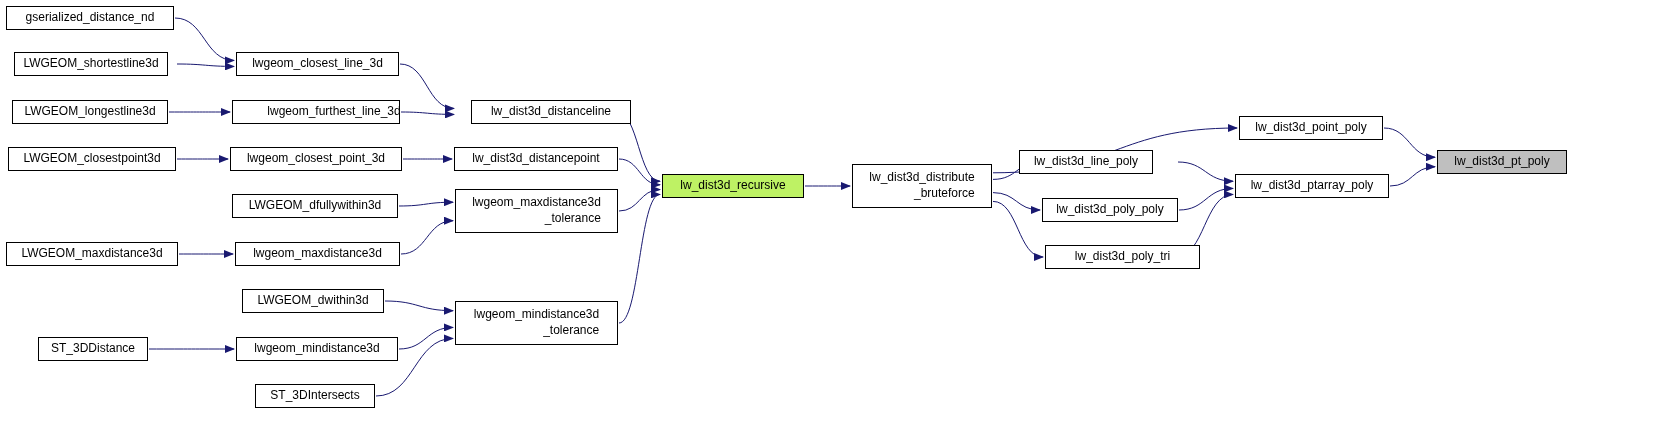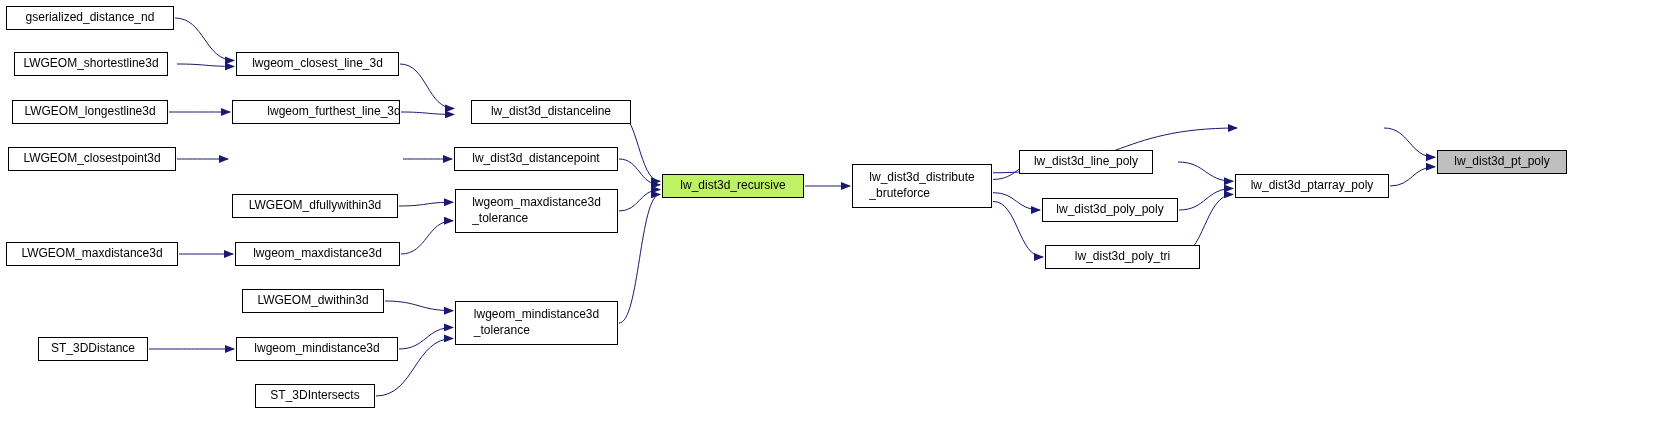--- a/index.html
+++ b/index.html
@@ -6,21 +6,21 @@
   html, body { margin: 0; padding: 0; background: #ffffff; }
   body { font-family: "Liberation Sans", "DejaVu Sans", sans-serif; }
   #diagram { position: relative; overflow: hidden; }
   #edge-layer { position: absolute; left: 0; top: 0; z-index: 1; }
   .node {
     position: absolute;
     z-index: 2;
     display: flex;
     align-items: center;
     justify-content: center;
-    text-align: left;
+    text-align: right;
     white-space: pre-line;
     font-size: 12px;
     line-height: 1.3;
     border: 1px solid #000;
     background: #fff;
     cursor: pointer;
     user-select: none;
   }
   .node.highlight { cursor: default; font-weight: normal; }
 </style>
@@ -63,33 +63,35 @@
       <path d="M 1384 128 C 1409.5 128, 1409.5 157.2, 1435 157.2" fill="none" stroke="#191970" stroke-width="1" marker-end="url(#arrowhead)"></path>
       <path d="M 1390 186 C 1412.5 186, 1412.5 166.8, 1435 166.8" fill="none" stroke="#191970" stroke-width="1" marker-end="url(#arrowhead)"></path>
     </svg>
 <div class="node" style="left: 6px; top: 6px; width: 168px; height: 24px; border-color: rgb(0, 0, 0); color: rgb(0, 0, 0); background: rgb(255, 255, 255);">gserialized_distance_nd</div>
     <div class="node" style="left: 14px; top: 52px; width: 154px; height: 24px; border-color: rgb(0, 0, 0); color: rgb(0, 0, 0); background: rgb(255, 255, 255);">LWGEOM_shortestline3d</div>
     <div class="node" style="left: 236px; top: 52px; width: 163px; height: 24px; border-color: rgb(0, 0, 0); color: rgb(0, 0, 0); background: rgb(255, 255, 255);">lwgeom_closest_line_3d</div>
     <div class="node" style="left: 12px; top: 100px; width: 156px; height: 24px; border-color: rgb(0, 0, 0); color: rgb(0, 0, 0); background: rgb(255, 255, 255);">LWGEOM_longestline3d</div>
     <div class="node" style="left: 232px; top: 100px; width: 168px; height: 24px; border-color: rgb(0, 0, 0); color: rgb(0, 0, 0); background: rgb(255, 255, 255); padding-left: 36px;">lwgeom_furthest_line_3d</div>
     <div class="node" style="left: 456px; top: 100px; width: 160px; height: 24px; border-color: rgb(0, 0, 0); color: rgb(0, 0, 0); background: rgb(255, 255, 255); margin-left: 15px;">lw_dist3d_distanceline</div>
     <div class="node" style="left: 8px; top: 147px; width: 168px; height: 24px; border-color: rgb(0, 0, 0); color: rgb(0, 0, 0); background: rgb(255, 255, 255);">LWGEOM_closestpoint3d</div>
+    <div class="node" style="left: 230px; top: 147px; width: 172px; height: 24px; border-color: rgb(0, 0, 0); color: rgb(0, 0, 0); background: rgb(255, 255, 255);">lwgeom_closest_point_3d</div>
     <div class="node" style="left: 454px; top: 147px; width: 164px; height: 24px; border-color: rgb(0, 0, 0); color: rgb(0, 0, 0); background: rgb(255, 255, 255);">lw_dist3d_distancepoint</div>
     <div class="node" style="left: 232px; top: 194px; width: 166px; height: 24px; border-color: rgb(0, 0, 0); color: rgb(0, 0, 0); background: rgb(255, 255, 255);">LWGEOM_dfullywithin3d</div>
     <div class="node" style="left: 455px; top: 189px; width: 163px; height: 44px; border-color: rgb(0, 0, 0); color: rgb(0, 0, 0); background: rgb(255, 255, 255);">lwgeom_maxdistance3d
 _tolerance</div>
     <div class="node" style="left: 6px; top: 242px; width: 172px; height: 24px; border-color: rgb(0, 0, 0); color: rgb(0, 0, 0); background: rgb(255, 255, 255);">LWGEOM_maxdistance3d</div>
     <div class="node" style="left: 235px; top: 242px; width: 165px; height: 24px; border-color: rgb(0, 0, 0); color: rgb(0, 0, 0); background: rgb(255, 255, 255);">lwgeom_maxdistance3d</div>
     <div class="node" style="left: 242px; top: 289px; width: 142px; height: 24px; border-color: rgb(0, 0, 0); color: rgb(0, 0, 0); background: rgb(255, 255, 255);">LWGEOM_dwithin3d</div>
     <div class="node" style="left: 455px; top: 301px; width: 163px; height: 44px; border-color: rgb(0, 0, 0); color: rgb(0, 0, 0); background: rgb(255, 255, 255);">lwgeom_mindistance3d
 _tolerance</div>
     <div class="node" style="left: 38px; top: 337px; width: 110px; height: 24px; border-color: rgb(0, 0, 0); color: rgb(0, 0, 0); background: rgb(255, 255, 255);">ST_3DDistance</div>
     <div class="node" style="left: 236px; top: 337px; width: 162px; height: 24px; border-color: rgb(0, 0, 0); color: rgb(0, 0, 0); background: rgb(255, 255, 255);">lwgeom_mindistance3d</div>
     <div class="node" style="left: 255px; top: 384px; width: 120px; height: 24px; border-color: rgb(0, 0, 0); color: rgb(0, 0, 0); background: rgb(255, 255, 255);">ST_3DIntersects</div>
     <div class="node" style="left: 662px; top: 174px; width: 142px; height: 24px; border-color: rgb(0, 0, 0); color: rgb(0, 0, 0); background: #bef264;">lw_dist3d_recursive</div>
     <div class="node" style="left: 852px; top: 164px; width: 140px; height: 44px; border-color: rgb(0, 0, 0); color: rgb(0, 0, 0); background: rgb(255, 255, 255);">lw_dist3d_distribute
 _bruteforce</div>
     <div class="node" style="left: 1019px; top: 150px; width: 134px; height: 24px; border-color: rgb(0, 0, 0); color: rgb(0, 0, 0); background: rgb(255, 255, 255);">lw_dist3d_line_poly</div>
     <div class="node" style="left: 1042px; top: 198px; width: 136px; height: 24px; border-color: rgb(0, 0, 0); color: rgb(0, 0, 0); background: rgb(255, 255, 255);">lw_dist3d_poly_poly</div>
     <div class="node" style="left: 1045px; top: 245px; width: 155px; height: 24px; border-color: rgb(0, 0, 0); color: rgb(0, 0, 0); background: rgb(255, 255, 255);">lw_dist3d_poly_tri</div>
+    <div class="node" style="left: 1239px; top: 116px; width: 144px; height: 24px; border-color: rgb(0, 0, 0); color: rgb(0, 0, 0); background: rgb(255, 255, 255);">lw_dist3d_point_poly</div>
     <div class="node" style="left: 1235px; top: 174px; width: 154px; height: 24px; border-color: rgb(0, 0, 0); color: rgb(0, 0, 0); background: rgb(255, 255, 255);">lw_dist3d_ptarray_poly</div>
     <div class="node highlight" style="left: 1437px; top: 150px; width: 130px; height: 24px; border-color: rgb(0, 0, 0); color: rgb(0, 0, 0); background: rgb(191, 191, 191);">lw_dist3d_pt_poly</div>
   </div>
 
 </body></html>

